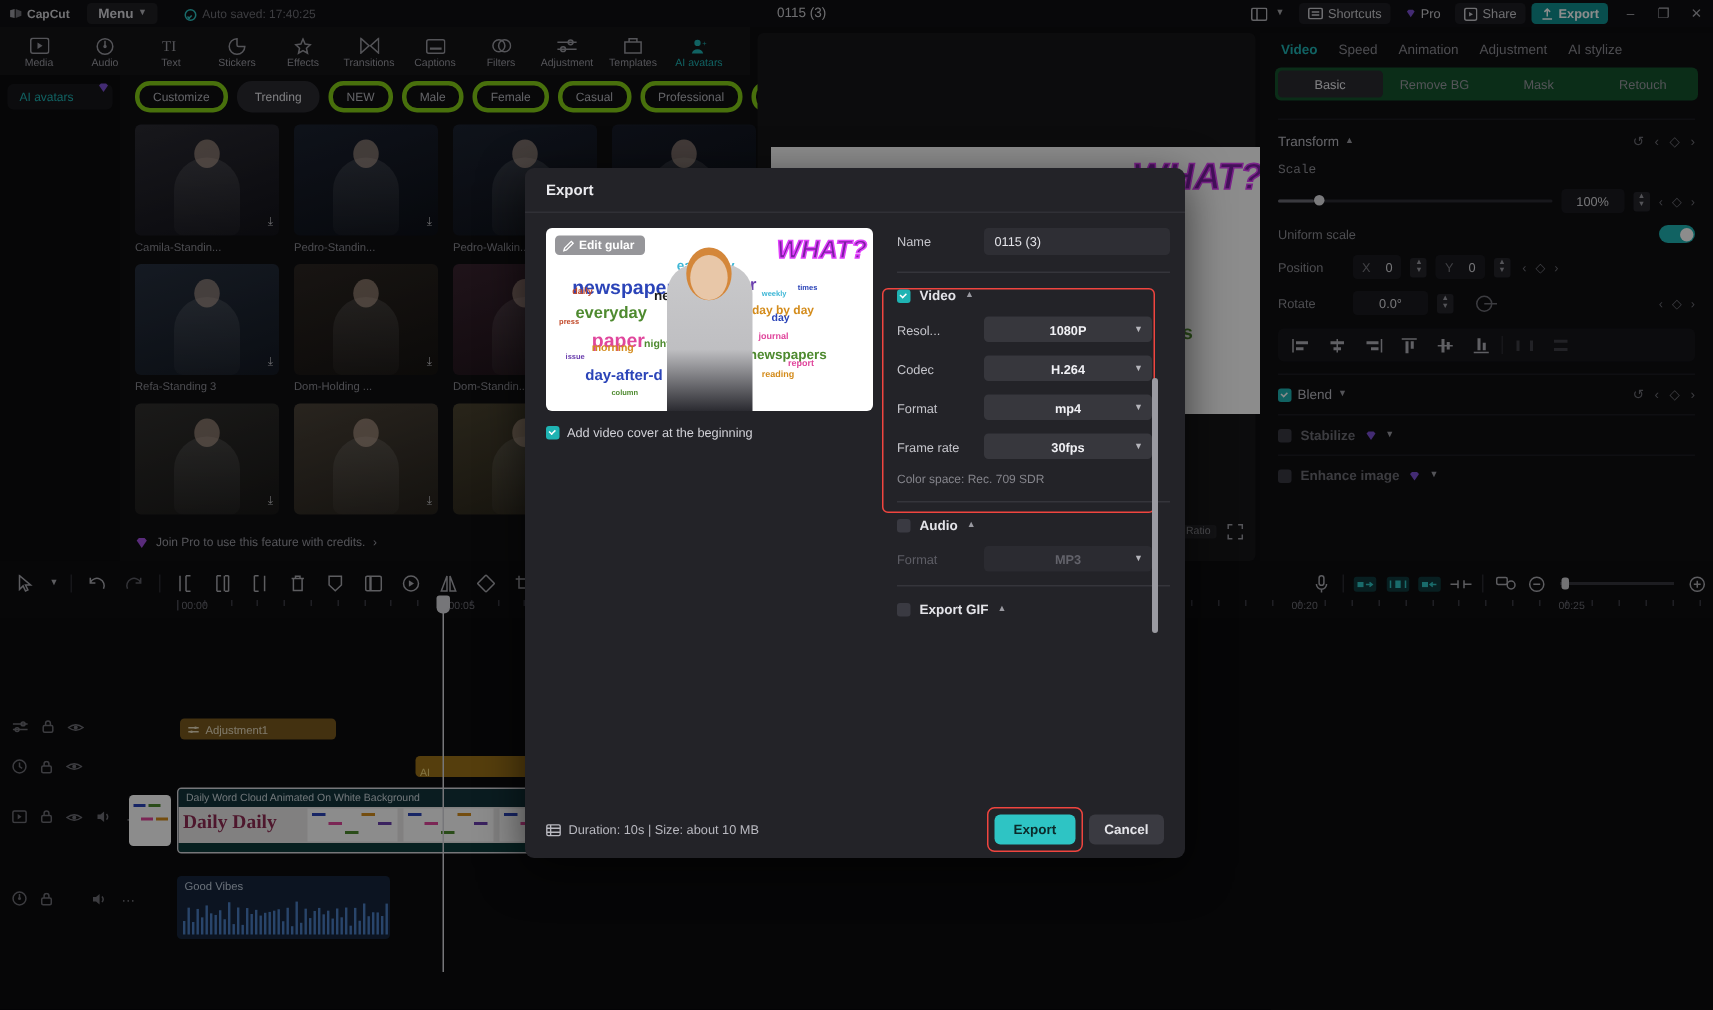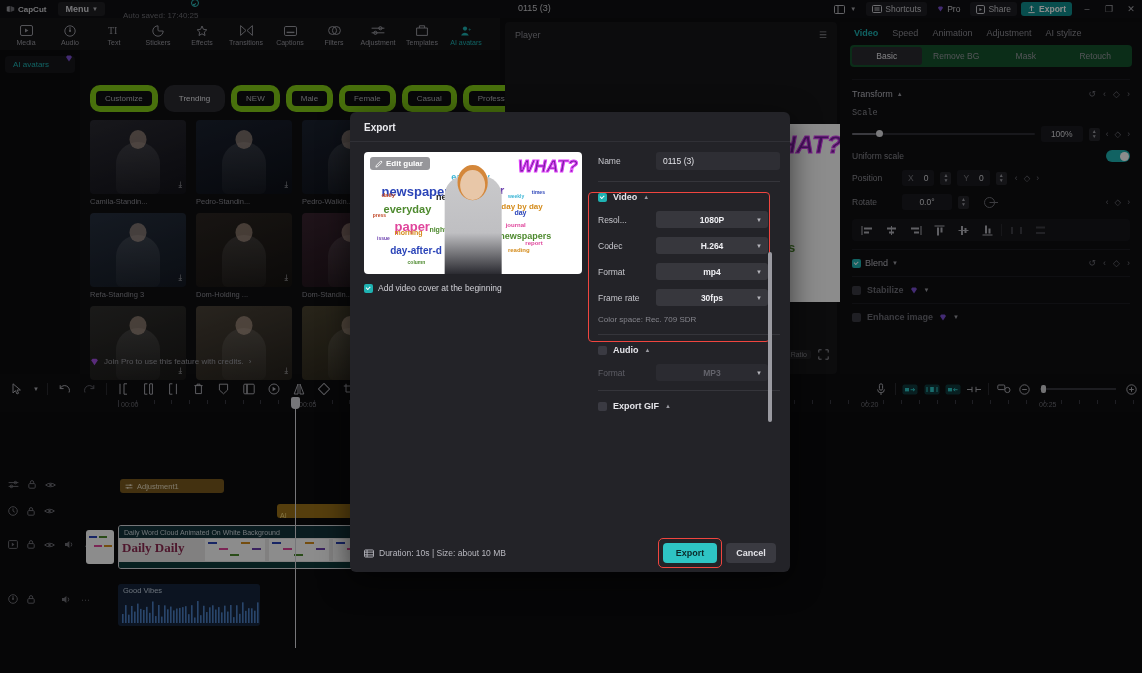--- a/index.html
+++ b/index.html
@@ -16,21 +16,21 @@
     position: absolute; left:0; top:0; width:1142px; height:18px;
     background:#101013; display:flex; align-items:center; font-size:8.5px; color:#8d8d93;
   }
   .logo { display:flex; align-items:center; gap:3px; margin-left:6px; color:#cfcfd4; font-size:8px; font-weight:bold;}
   .logo-mark { width:9px; height:8px; display:block; }
   .menu-btn {
     margin-left:12px; background:#1f1f24; border-radius:3px; padding:2px 7px;
     color:#d8d8dd; font-size:9px; display:flex; align-items:center; gap:3px; font-weight:bold;
   }
   .caret { font-size:6px; opacity:.8; }
-  .autosave { margin-left:18px; display:flex; align-items:flex-end; gap:4px; color:#6f6f76; font-size:8px;flex-direction:column;}
+  .autosave { margin-left:18px; display:flex; align-items:flex-end; gap:4px; color:#6f6f76; font-size:8px;}
   .autosave-dot { width:8px;height:8px;border-radius:50%;border:1.4px solid #2ec4c4; display:inline-block; position:relative;}
   .autosave-dot::after{content:'';position:absolute;left:1.5px;top:3px;width:2px;height:1.3px;border-left:1.2px solid #2ec4c4;border-bottom:1.2px solid #2ec4c4;transform:rotate(-45deg);}
   .proj-title { position:absolute; left:518px; top:3px; font-size:9px; color:#c9c9ce; }
   .tb-right { position:absolute; right:0; top:0; height:18px; display:flex; align-items:center; gap:0px; }
   .tb-chip { display:flex; align-items:center; gap:3px; padding:2px 6px; border-radius:3px; font-size:8.5px; color:#c9c9ce; margin-right:4px;}
   .tb-chip.boxed { background:#1e1e23; }
   .tb-chip.pro { color:#c9c9ce; }
   .tb-chip.export { background:#0f8f8f; color:#fff; font-weight:bold; }
   .gem { width:7px;height:6px;display:inline-block;}
   .wbtn { width:22px; height:18px; display:flex; align-items:center; justify-content:center; color:#a6a6ac; font-size:9px;}
@@ -56,21 +56,21 @@
   .sb-gem { position:absolute; right:2px; top:-1px; }
   .panel-body { position:absolute; left:80px; top:0; right:0; bottom:0; background:#0f0f12; }
   .steps { display:flex; align-items:center; gap:6px; padding:8px 10px 4px 10px; }
   .step { display:flex; align-items:center; gap:5px; font-size:8.5px; color:#6e6e75; }
   .step.on { color:#1fb3b3; }
   .step .num { width:11px;height:11px;border-radius:50%;background:#2b2b31;color:#9a9aa1;
     font-size:7px;display:flex;align-items:center;justify-content:center;}
   .step.on .num { background:#1fb3b3; color:#06242a; }
   .step-line { width:26px; height:1px; background:#3a3a42; }
   .chips { display:flex; align-items:center; gap:6px; padding:4px 10px 6px 10px; }
-  .chip { padding:3px 9px; border-radius:10px; font-size:8px; color:#b6b6bc; background:transparent; border:6px solid #84cc16;margin-top:31px;}
+  .chip { padding:3px 9px; border-radius:10px; font-size:8px; color:#b6b6bc; background:transparent; border:3px solid #84cc16;}
   .chip.sel { background:#2b2b31; border-color:#2b2b31; color:#e6e6ea; }
   .chip.more { padding:3px 5px; background:#2b2b31; border-color:#2b2b31; }
   .grid { display:grid; grid-template-columns:repeat(4,96px); gap:7px 10px; padding:2px 10px; }
   .cell { width:96px; }
   .thumb { width:96px; height:74px; border-radius:4px; position:relative; overflow:hidden; }
   .thumb .dl { position:absolute; right:4px; bottom:4px; color:#d9d9de; font-size:8px; opacity:.85;}
   .cname { font-size:7.5px; color:#8b8b92; margin-top:3px; white-space:nowrap; overflow:hidden; text-overflow:ellipsis;}
   .joinpro { position:absolute; left:10px; bottom:8px; display:flex; align-items:center; gap:5px; font-size:8px; color:#9a9aa1;}
 
   
@@ -468,24 +468,20 @@
         <svg width="9" height="8" viewBox="0 0 8 7">
             <path d="M1 2 L2.3 0.6 H5.7 L7 2 L4 6.4 Z" fill="#a24fe0"></path>
           </svg>
         <span>Join Pro to use this feature with credits.</span>
         <span>›</span>
       </div>
     </div>
   </div>
 
   <div class="player">
-    <div class="player-hd">
-      <span>Player</span>
-      <span>☰</span>
-    </div>
     <div class="player-stage" id="player-stage" style="background: rgb(255, 255, 255); position: relative; overflow: hidden;">
         <span class="wc" style="left: 26.56px; top: 46.28px; font-size: 18.85px; color: rgb(43, 68, 184); font-family: &quot;Liberation Sans&quot;, sans-serif;">newspaper</span>
         <span class="wc" style="left: 132.8px; top: 28.48px; font-size: 13.05px; color: rgb(63, 183, 214); font-family: &quot;Liberation Sans&quot;, sans-serif;">each day</span>
         <span class="wc" style="left: 29.88px; top: 74.76px; font-size: 15.95px; color: rgb(78, 138, 47); font-family: &quot;Liberation Sans&quot;, sans-serif;">everyday</span>
         <span class="wc" style="left: 46.48px; top: 97.9px; font-size: 18.85px; color: rgb(224, 70, 156); font-family: &quot;Liberation Sans&quot;, sans-serif;">paper</span>
         <span class="wc" style="left: 109.56px; top: 58.74px; font-size: 13.05px; color: rgb(28, 28, 28); font-family: &quot;Liberation Sans&quot;, sans-serif;">news</span>
         <span class="wc" style="left: 39.84px; top: 135.28px; font-size: 14.5px; color: rgb(43, 68, 184); font-family: &quot;Liberation Sans&quot;, sans-serif;">day-after-d</span>
         <span class="wc" style="left: 172.64px; top: 46.28px; font-size: 15.95px; color: rgb(107, 63, 174); font-family: &quot;Liberation Sans&quot;, sans-serif;">gular</span>
         <span class="wc" style="left: 209.16px; top: 72.98px; font-size: 11.6px; color: rgb(212, 140, 28); font-family: &quot;Liberation Sans&quot;, sans-serif;">day by day</span>
         <span class="wc" style="left: 205.84px; top: 115.7px; font-size: 13.05px; color: rgb(78, 138, 47); font-family: &quot;Liberation Sans&quot;, sans-serif;">newspapers</span>

